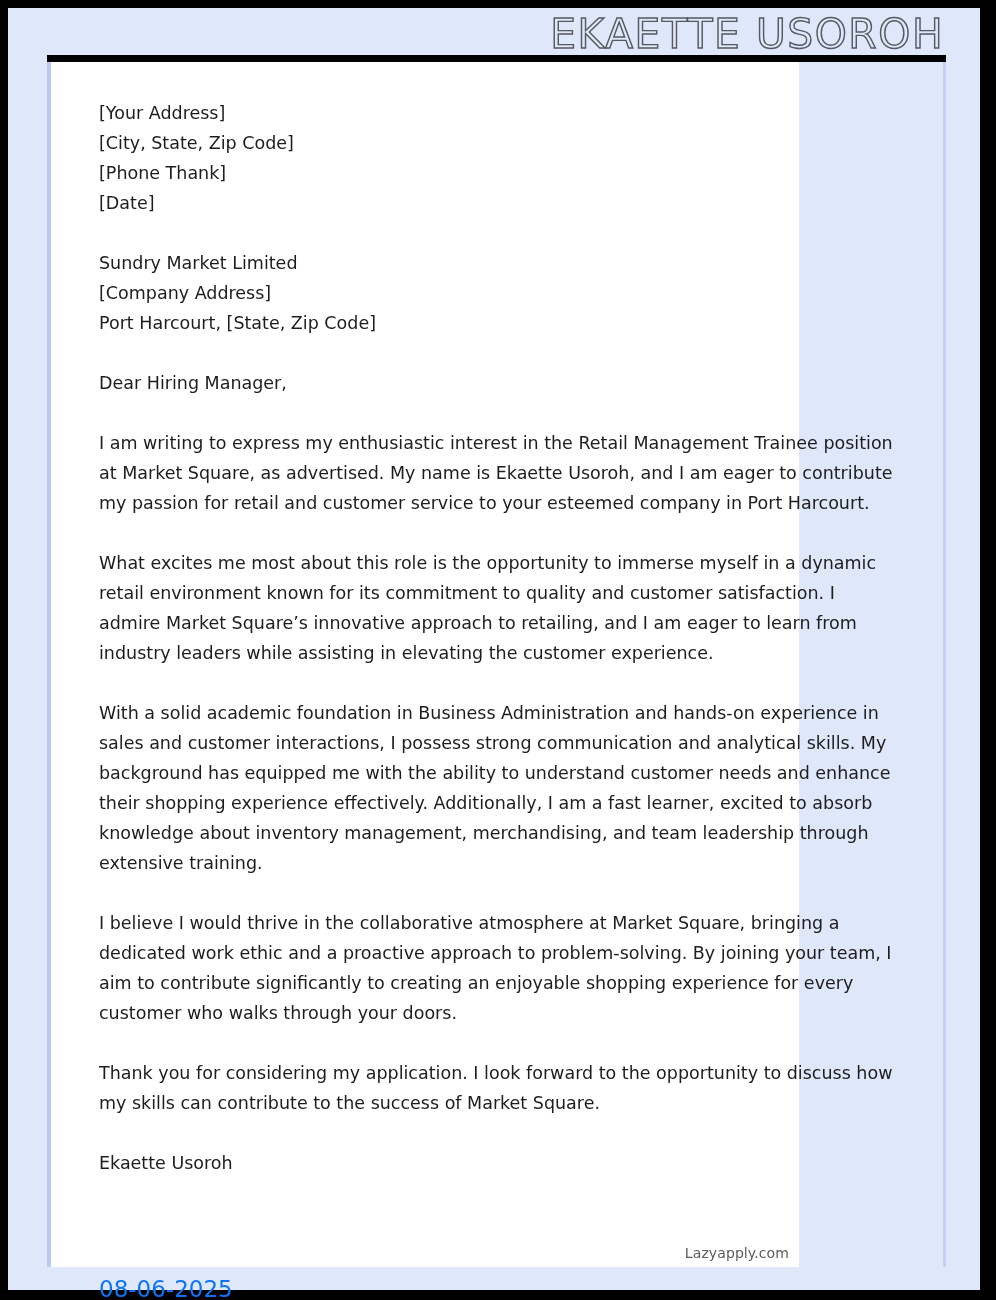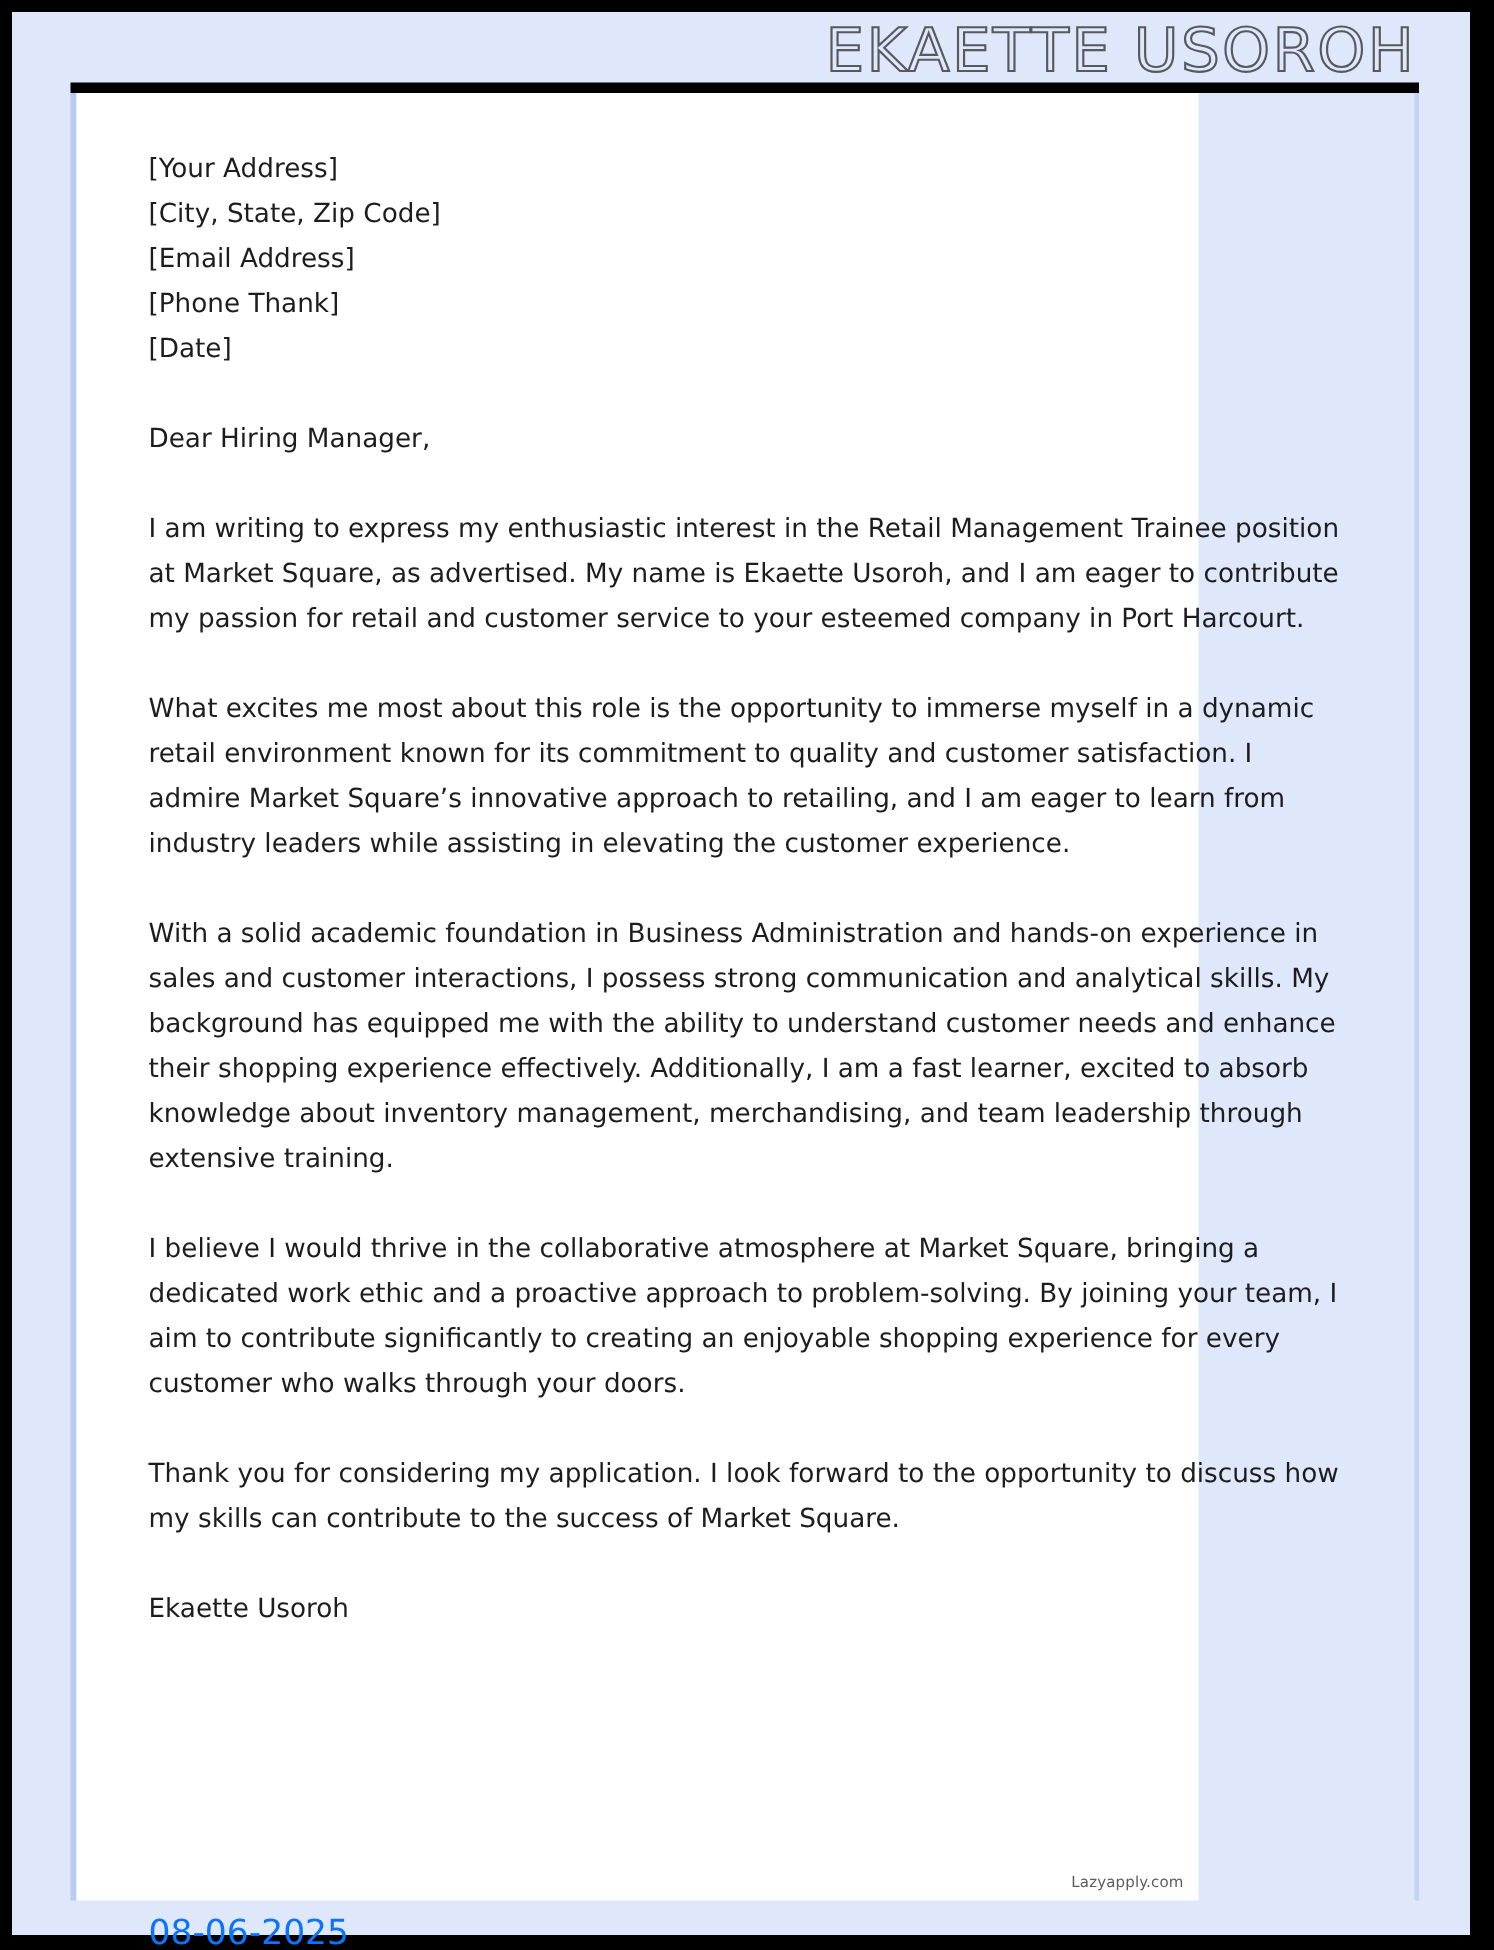--- a/index.html
+++ b/index.html
@@ -115,21 +115,21 @@
   .line { white-space: pre-wrap; }
   .block { margin: 0 0 30px 0; }
   .block:last-child { margin-bottom: 0; }
   .para { margin: 0 0 30px 0; }
 
   
   .watermark {
     position: absolute;
     right: 10px;
     bottom: 6px;
-    font-size: 10px;
+    font-size: 14px;
     color: #5c5c5c;
     font-family: "DejaVu Sans", sans-serif;
     letter-spacing: 0.1px;
     margin-top: 24px;
   }
 
   
   .footer-date {
     position: absolute;
     left: 99px;
@@ -156,25 +156,29 @@
   <div class="page-edge-left"></div>
   <div class="page-edge-right"></div>
 
   <div class="page">
 
     <div class="letter-body">
 
       <div class="block">
         <div class="line">[Your Address]</div>
         <div class="line">[City, State, Zip Code]</div>
-        <div class="line">[Email Address]</div>
         <div class="line">[Phone Thank]</div>
         <div class="line">[Date]</div>
       </div>
 
+      <div class="block">
+        <div class="line">Sundry Market Limited</div>
+        <div class="line">[Company Address]</div>
+        <div class="line">Port Harcourt, [State, Zip Code]</div>
+      </div>
 
       <div class="block">Dear Hiring Manager,</div>
 
       <p class="para">I am writing to express my enthusiastic interest in the Retail Management Trainee position at Market Square, as advertised. My name is Ekaette Usoroh, and I am eager to contribute my passion for retail and customer service to your esteemed company in Port Harcourt.</p>
       <p class="para">What excites me most about this role is the opportunity to immerse myself in a dynamic retail environment known for its commitment to quality and customer satisfaction. I admire Market Square’s innovative approach to retailing, and I am eager to learn from industry leaders while assisting in elevating the customer experience.</p>
       <p class="para">With a solid academic foundation in Business Administration and hands-on experience in sales and customer interactions, I possess strong communication and analytical skills. My background has equipped me with the ability to understand customer needs and enhance their shopping experience effectively. Additionally, I am a fast learner, excited to absorb knowledge about inventory management, merchandising, and team leadership through extensive training.</p>
       <p class="para">I believe I would thrive in the collaborative atmosphere at Market Square, bringing a dedicated work ethic and a proactive approach to problem-solving. By joining your team, I aim to contribute significantly to creating an enjoyable shopping experience for every customer who walks through your doors.</p>
       <p class="para">Thank you for considering my application. I look forward to the opportunity to discuss how my skills can contribute to the success of Market Square.</p>
 
       <div class="block">

